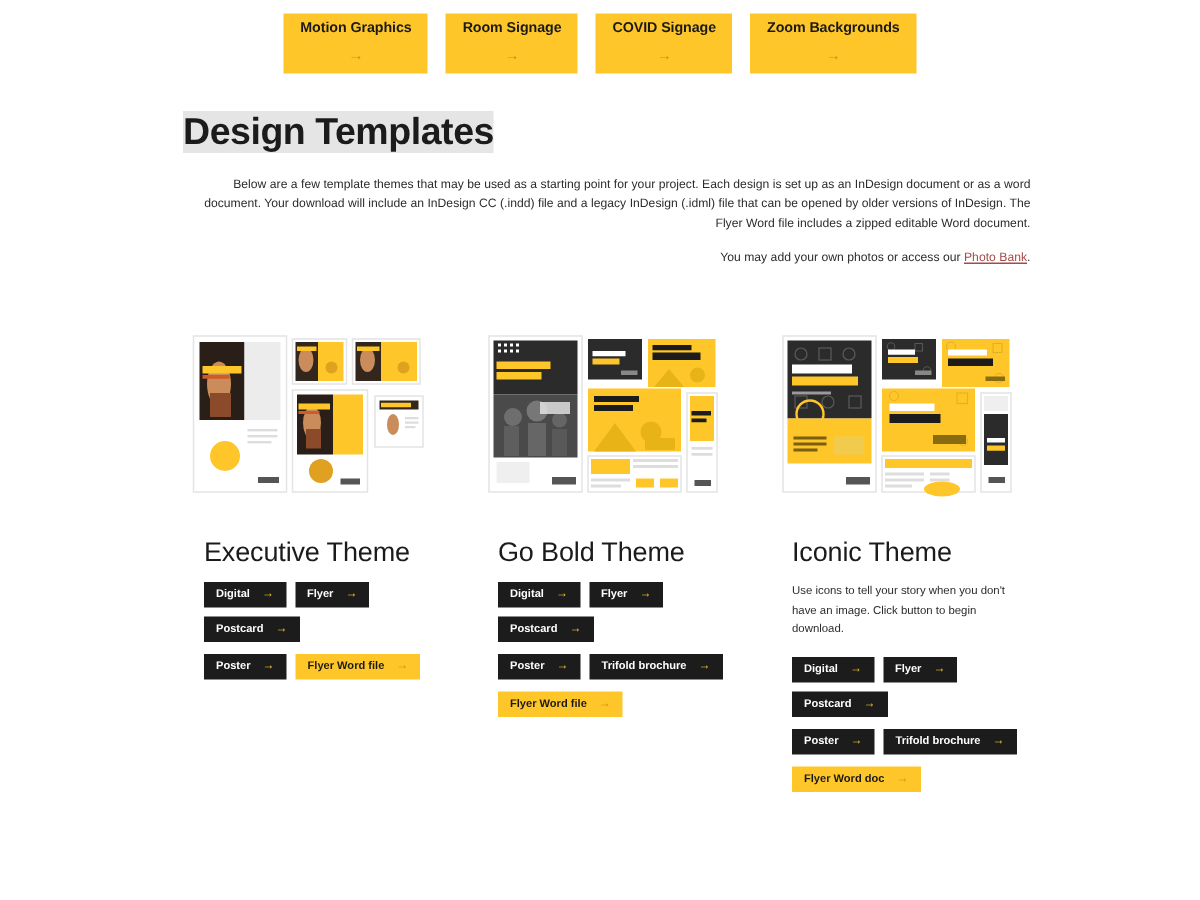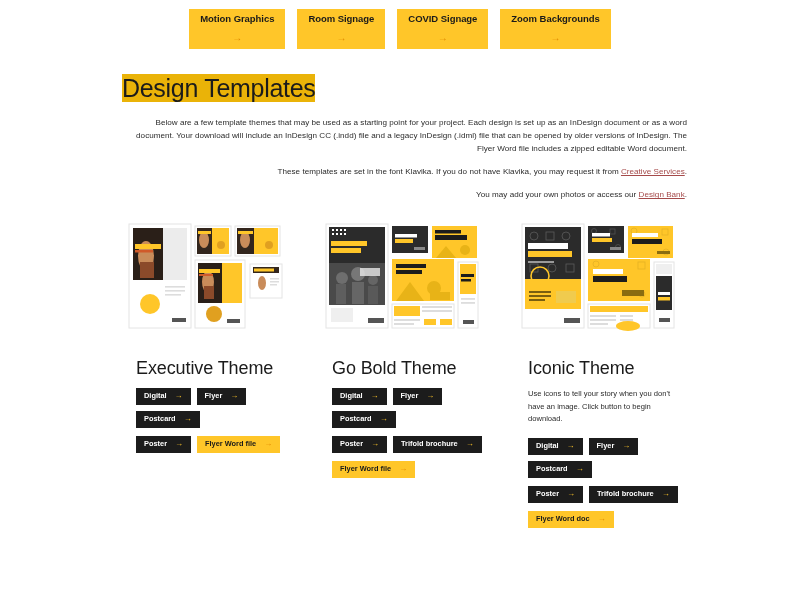--- a/index.html
+++ b/index.html
@@ -29,26 +29,26 @@
     white-space: nowrap;
     flex-direction: column;
   }
   .nav-btn .arw { color: #E08A00; font-size: 10px; font-weight: normal; line-height: 1; }
 
   
   .content { position: absolute; left: 122px; top: 74px; width: 565px; }
   h1.page-title {
     margin: 0;
     font-size: 25px;
-    font-weight: normal;
+    font-weight: bold;
     color: #1b1b1b;
     letter-spacing: -0.3px;
     line-height: 1.15;
     display: inline;
-    background: #eab308;
+    background: #e5e5e5;
     box-decoration-break: clone;
     -webkit-box-decoration-break: clone;
   }
   .title-wrap { margin-bottom: 13px; }
 
   p.body-copy {
     margin: 0 0 9px 0;
     font-size: 8.1px;
     line-height: 1.62;
     color: #2b2b2b;
@@ -128,26 +128,23 @@
       </div>
     </div>
 
   <div class="content">
     <div class="title-wrap">
       <h1 class="page-title">Design Templates</h1>
     </div>
 
     <p class="body-copy">Below are a few template themes that may be used as a starting point for your project. Each design is set up as an InDesign document or as a word document. Your download will include an InDesign CC (.indd) file and a legacy InDesign (.idml) file that can be opened by older versions of InDesign. The Flyer Word file includes a zipped editable Word document.</p>
 
+
     <p class="body-copy spaced">
-      <span>These templates are set in the font Klavika. If you do not have Klavika, you may request it from </span><a href="#" class="inline-link">Creative Services</a><span>.</span>
-    </p>
-
-    <p class="body-copy spaced">
-      <span>You may add your own photos or access our </span><a href="#" class="inline-link">Design Bank</a><span>.</span>
+      <span>You may add your own photos or access our </span><a href="#" class="inline-link">Photo Bank</a><span>.</span>
     </p>
   </div>
 
   <div class="themes" id="themes">
       <div class="theme-col">
         <div class="preview">
   <svg width="163" height="120" viewBox="0 0 163 120">
     <rect x="0" y="0" width="163" height="120" fill="#ffffff"></rect>
 
     <rect x="7" y="8" width="62" height="104" fill="#fff" stroke="#e4e4e4"></rect>

